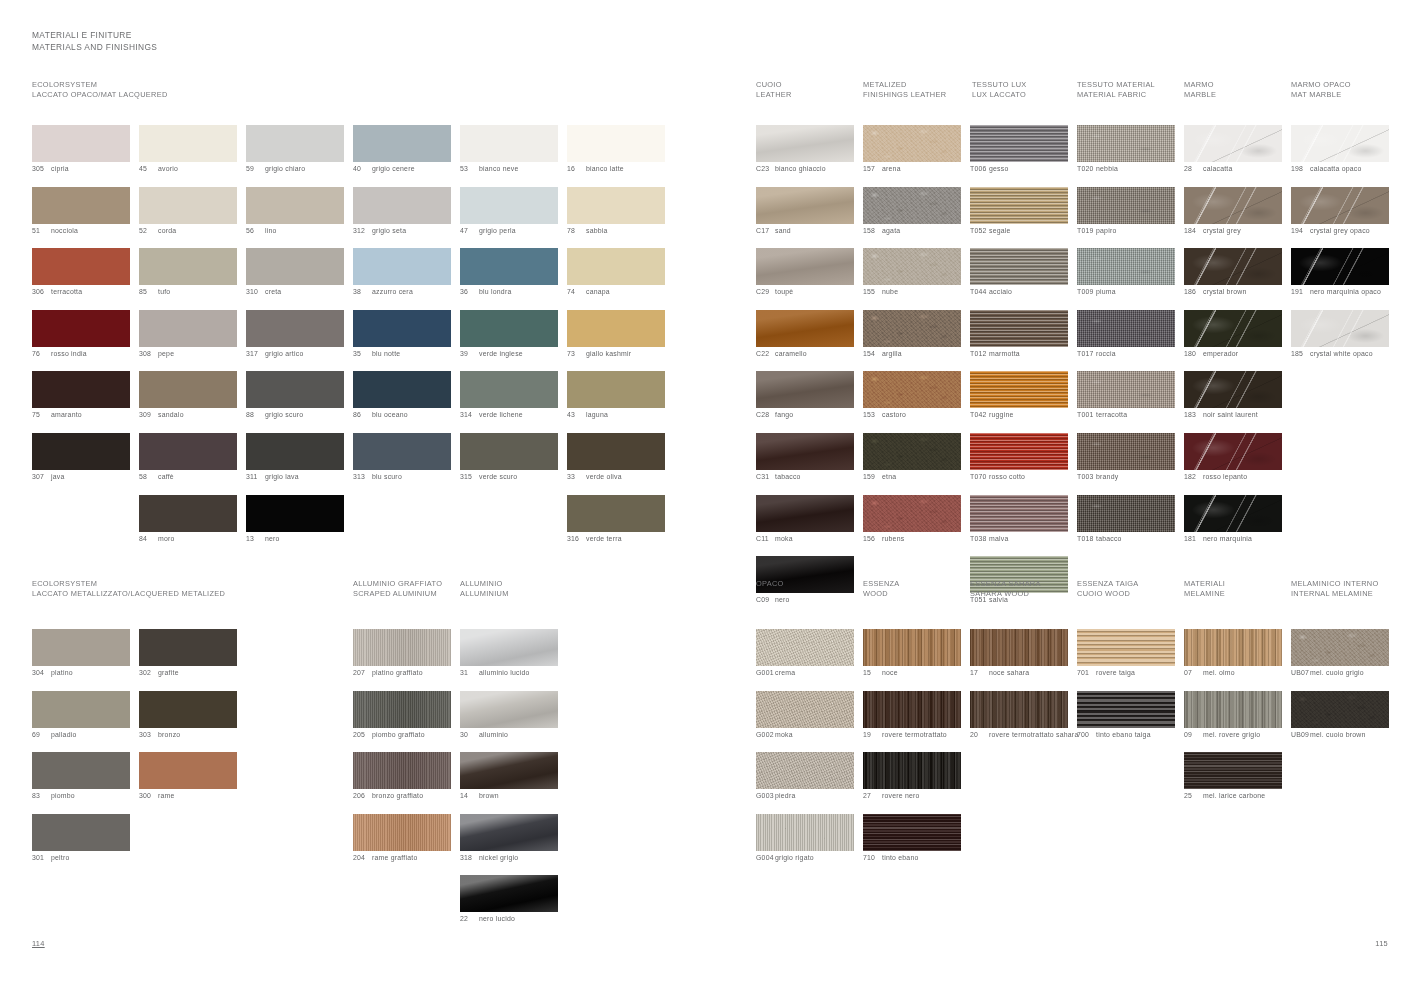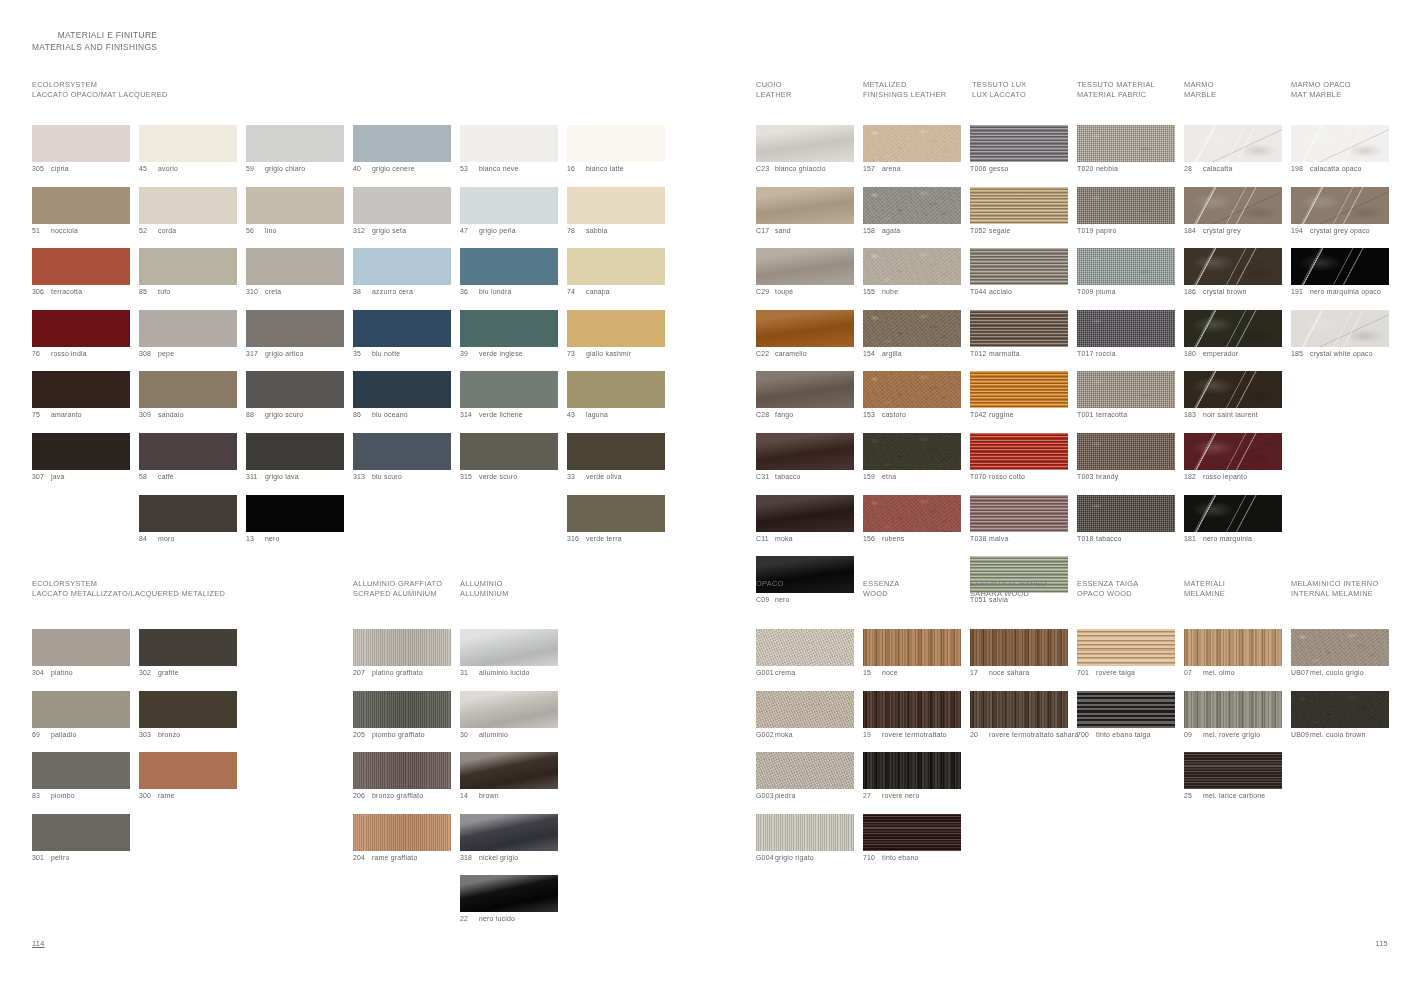--- a/index.html
+++ b/index.html
@@ -8,21 +8,21 @@
     background:#ffffff;
     font-family:"Liberation Sans","DejaVu Sans",sans-serif;
     color:#58585a;
     position:relative;
     overflow:hidden;
     -webkit-font-smoothing:antialiased;
   }
   .page{position:absolute;inset:0;}
 
   
-  .doc-title{position:absolute;left:32px;top:30px;font-size:8.4px;letter-spacing:.36px;line-height:11.6px;color:#6d6e70;text-align:right;}
+  .doc-title{position:absolute;left:32px;top:30px;font-size:8.4px;letter-spacing:.36px;line-height:11.6px;color:#6d6e70;}
   .doc-title div{white-space:nowrap;}
 
   
   .sec-head{position:absolute;font-size:7.4px;letter-spacing:.3px;line-height:10.4px;color:#77787b;}
   .sec-head div{white-space:nowrap;}
 
   
   .col{position:absolute;width:99px;}
 
   .swatch-item{margin-bottom:13px;}
@@ -652,36 +652,36 @@
         <div class="swatch-item">
           <span class="chip tex-wood" style="background-color: rgb(22, 19, 15);"></span>
           <div class="cap sp"><span class="code">27</span><span class="nm">rovere nero</span></div>
         </div>
         <div class="swatch-item">
           <span class="chip tex-wood-h" style="background-color: rgb(42, 20, 18);"></span>
           <div class="cap sp"><span class="code">710</span><span class="nm">tinto ebano</span></div>
         </div>
       </div>
       <div class="sec-head" style="left: 970px; top: 579px;">
-        <div>ESSENZA SCRAPED</div>
+        <div>ESSENZA SAHARA</div>
         <div>SAHARA WOOD</div>
       </div>
       <div class="col" style="left: 970px; top: 629px;">
         <div class="swatch-item">
           <span class="chip tex-wood" style="background-color: rgb(122, 84, 54);"></span>
           <div class="cap sp"><span class="code">17</span><span class="nm">noce sahara</span></div>
         </div>
         <div class="swatch-item">
           <span class="chip tex-wood" style="background-color: rgb(74, 53, 39);"></span>
           <div class="cap sp two-line"><span class="code">20</span><span class="nm">rovere termotrattato sahara</span></div>
         </div>
       </div>
       <div class="sec-head" style="left: 1077px; top: 579px;">
         <div>ESSENZA TAIGA</div>
-        <div>OPACO WOOD</div>
+        <div>CUOIO WOOD</div>
       </div>
       <div class="col" style="left: 1077px; top: 629px;">
         <div class="swatch-item">
           <span class="chip tex-slats" style="background-color: rgb(214, 177, 131);"></span>
           <div class="cap sp"><span class="code">701</span><span class="nm">rovere taiga</span></div>
         </div>
         <div class="swatch-item">
           <span class="chip tex-slats" style="background-color: rgb(36, 32, 30);"></span>
           <div class="cap sp"><span class="code">700</span><span class="nm">tinto ebano taiga</span></div>
         </div>

